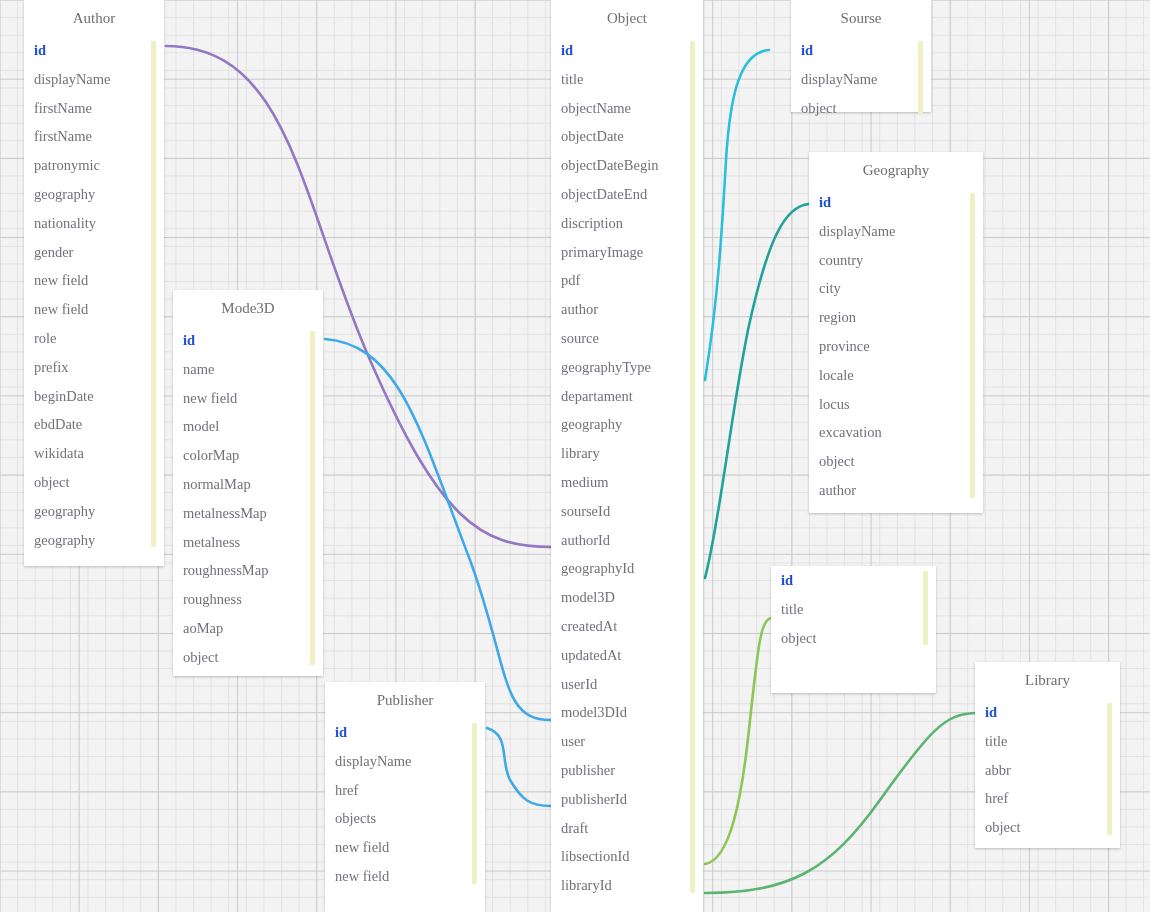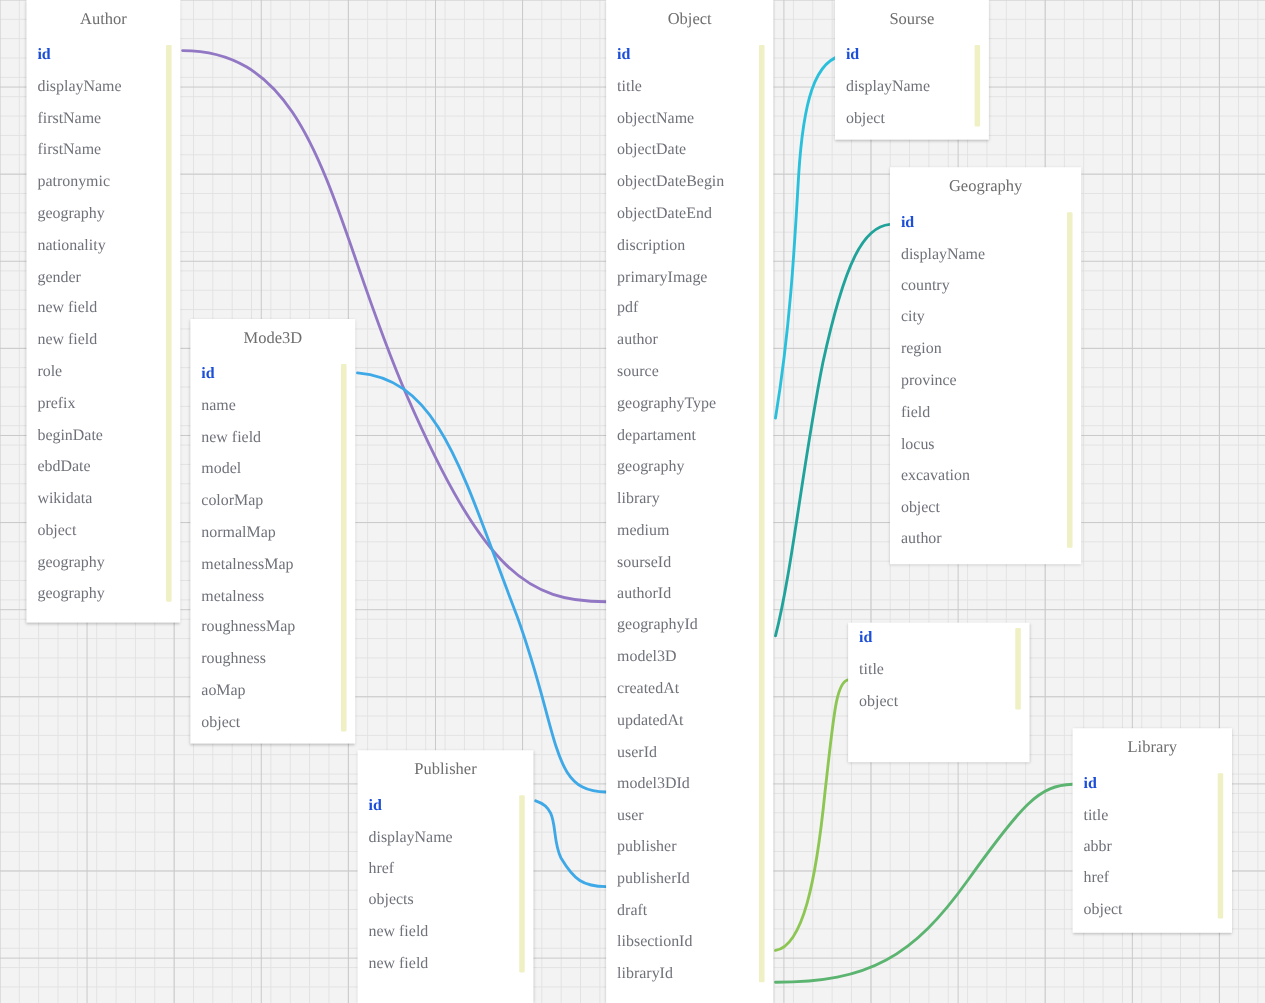--- a/index.html
+++ b/index.html
@@ -173,40 +173,40 @@
           <div class="field">userId</div>
           <div class="field">model3DId</div>
           <div class="field">user</div>
           <div class="field">publisher</div>
           <div class="field">publisherId</div>
           <div class="field">draft</div>
           <div class="field">libsectionId</div>
           <div class="field">libraryId</div>
         </div>
       </div>
-      <div class="entity" style="left: 759px; top: 0px; width: 140px; height: 127px;">
+      <div class="entity" style="left: 791px; top: 0px; width: 140px; height: 112px;">
         <div class="entity-title">Sourse</div>
         <div class="field-list">
           <div class="accent-bar" style="right: 8px; top: 5px; height: 74.4px;"></div>
           <div class="field pk">id</div>
           <div class="field">displayName</div>
           <div class="field">object</div>
         </div>
       </div>
       <div class="entity" style="left: 809px; top: 152px; width: 174px; height: 361px;">
         <div class="entity-title">Geography</div>
         <div class="field-list">
           <div class="accent-bar" style="right: 8px; top: 5px; height: 304.8px;"></div>
           <div class="field pk">id</div>
           <div class="field">displayName</div>
           <div class="field">country</div>
           <div class="field">city</div>
           <div class="field">region</div>
           <div class="field">province</div>
-          <div class="field">field</div>
+          <div class="field">locale</div>
           <div class="field">locus</div>
           <div class="field">excavation</div>
           <div class="field">object</div>
           <div class="field">author</div>
         </div>
       </div>
       <div class="entity" style="left: 771px; top: 566px; width: 165px; height: 127px;">
         <div class="field-list">
           <div class="accent-bar" style="right: 8px; top: 5px; height: 74.4px;"></div>
           <div class="field pk">id</div>

